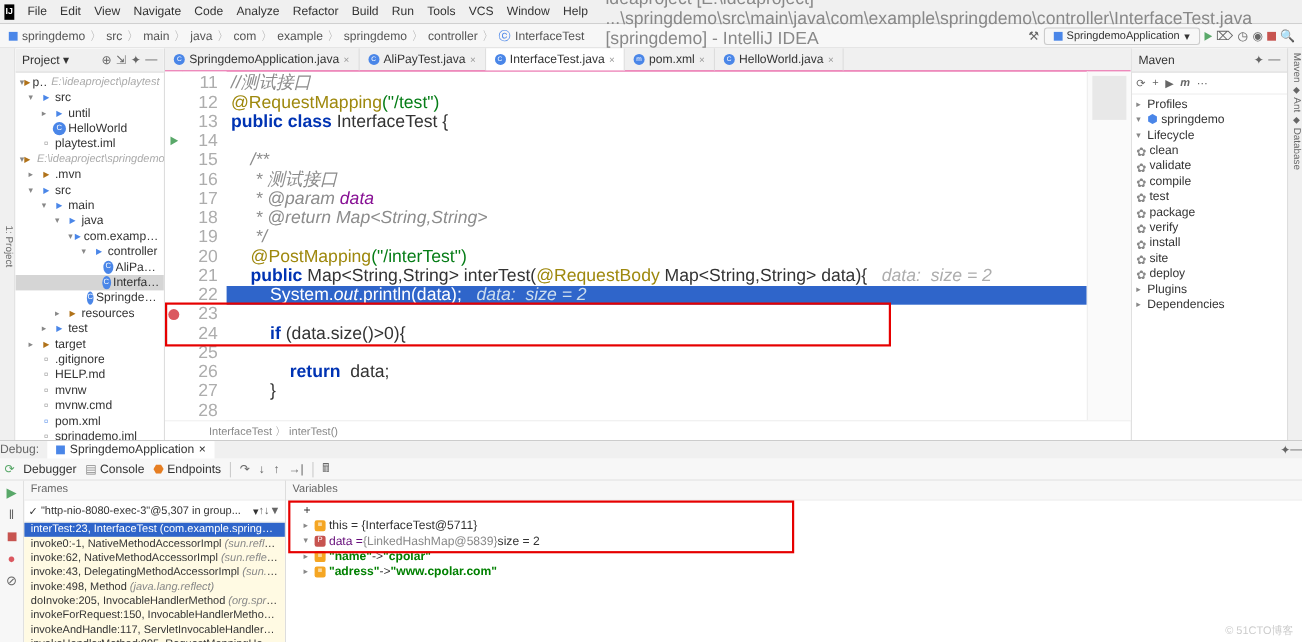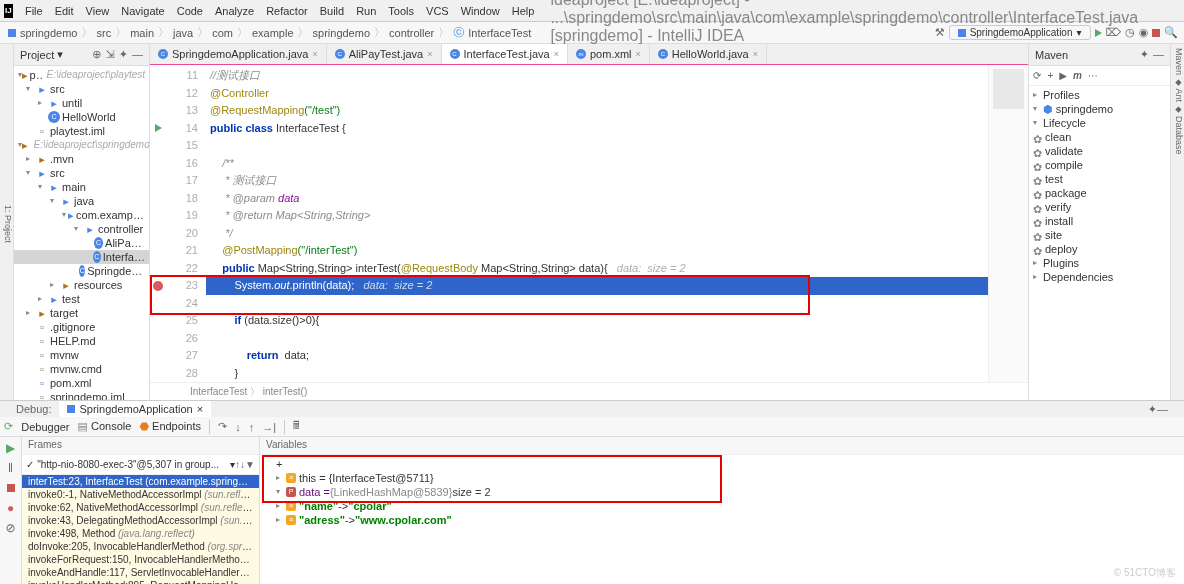--- a/index.html
+++ b/index.html
@@ -35,21 +35,21 @@
 .ic.file-g { color: #888; }
 .tree-row .label { overflow: hidden; text-overflow: ellipsis; }
 .tree-row .hint { color: #aaa; margin-left: 4px; font-size: 10px; }
 .pad1 { padding-left: 12px; } .pad2 { padding-left: 24px; } .pad3 { padding-left: 36px; } .pad4 { padding-left: 48px; } .pad5 { padding-left: 60px; } .pad6 { padding-left: 72px; }
 .editor-area { flex: 1; display: flex; flex-direction: column; }
 .tabs { height: 22px; background: #f0f0f0; display: flex; border-bottom: 1px solid #ec4899; }
 .tab { padding: 3px 8px; display: flex; align-items: center; gap: 4px; border-right: 1px solid #ddd; font-size: 11px; cursor: pointer; }
 .tab.active { background: #fff; }
 .tab .ic-c { width: 10px; height: 10px; background: #4a86e8; border-radius: 50%; display: inline-flex; align-items: center; justify-content: center; color: #fff; font-size: 6px; }
 .tab .close { color: #999; font-size: 9px; }
-.editor { flex: 1; display: flex; font-family: "JetBrains Mono", Consolas, monospace; font-size: 11px; position: relative; }
+.editor { flex: 1; display: flex; font-family: "JetBrains Mono", Consolas, monospace; font-size: 16px; position: relative; }
 .gutter { width: 40px; background: #fff; text-align: right; padding-right: 8px; color: #adadad; line-height: 17.5px; padding-top: 2px; }
 .gutter .gl { height: 17.5px; position: relative; }
 .gutter-icons { width: 16px; background: #fff; padding-top: 2px; }
 .gutter-icons div { height: 17.5px; display: flex; align-items: center; justify-content: center; }
 .code { flex: 1; line-height: 17.5px; padding-top: 2px; position: relative; }
 .code .line { height: 17.5px; white-space: pre; padding-left: 4px; }
 .code .hl23 { background: #2f65ca; color: #fff; }
 .redbox { position: absolute; left: -56px; top: 210px; width: 660px; height: 40px; border: 2px solid #e60000; pointer-events: none; }
 .kw { color: #0033b3; font-weight: bold; }
 .ann { color: #9e880d; }
@@ -62,21 +62,21 @@
 .maven-panel { width: 142px; background: #fff; border-left: 1px solid #ddd; }
 .maven-tools { height: 20px; display: flex; align-items: center; gap: 6px; padding: 0 4px; color: #666; font-size: 10px; border-bottom: 1px solid #eee; }
 .mtree { font-size: 11px; line-height: 14px; padding: 2px 0; }
 .mrow { display: flex; align-items: center; padding-left: 4px; cursor: pointer; }
 .mrow .arrow { width: 10px; color: #888; font-size: 8px; }
 .mrow .mic { width: 10px; height: 10px; margin-right: 2px; display: inline-block; }
 .mic.gear { color: #888; }
 .sidebar-right { width: 14px; background: #f0f0f0; border-left: 1px solid #ddd; writing-mode: vertical-rl; font-size: 9px; padding-top: 4px; color: #666; }
 .breadcrumb-ed { height: 18px; background: #fff; border-top: 1px solid #eee; padding: 2px 40px; font-size: 10px; color: #888; }
 .debug-panel { height: 184px; border-top: 1px solid #ccc; display: flex; flex-direction: column; }
-.debug-tabs { height: 20px; background: #f0f0f0; display: flex; align-items: center; padding: 0 16px; font-size: 11px; }
+.debug-tabs { height: 20px; background: #f0f0f0; display: flex; align-items: center; padding: 0 0; font-size: 11px; }
 .debug-tabs .dlabel { color: #666; margin-right: 8px; }
 .debug-tabs .dtab { padding: 2px 8px; display: flex; align-items: center; gap: 4px; }
 .debug-tabs .dtab.active { background: #fff; }
 .debug-toolbar { height: 22px; background: #f7f7f7; display: flex; align-items: center; padding: 0 4px; gap: 8px; border-bottom: 1px solid #ddd; font-size: 11px; }
 .debug-toolbar .sep { width: 1px; height: 14px; background: #ccc; }
 .debug-body { flex: 1; display: flex; }
 .debug-left-tb { width: 22px; background: #f7f7f7; border-right: 1px solid #ddd; display: flex; flex-direction: column; align-items: center; gap: 6px; padding-top: 4px; }
 .debug-left-tb div { color: #666; font-size: 12px; cursor: pointer; }
 .frames { width: 238px; border-right: 1px solid #ddd; display: flex; flex-direction: column; }
 .frames-hdr { height: 18px; background: #f7f7f7; padding: 2px 6px; font-size: 10px; color: #666; border-bottom: 1px solid #eee; }
@@ -365,21 +365,20 @@
           <div class="gl">22</div>
           <div class="gl">23</div>
           <div class="gl">24</div>
           <div class="gl">25</div>
           <div class="gl">26</div>
           <div class="gl">27</div>
           <div class="gl">28</div>
         </div>
       <div class="code">
         <div class="line"><span class="cm">//测试接口</span></div>
-        <div class="line"><span class="ann">@Controller</span></div>
         <div class="line"><span class="ann">@RequestMapping</span><span class="str">("/test")</span></div>
         <div class="line"><span class="kw">public class </span><span>InterfaceTest {</span></div>
         <div class="line"></div>
         <div class="line"><span class="cm">    /**</span></div>
         <div class="line"><span class="cm">     * 测试接口</span></div>
         <div class="line"><span class="cm">     * @param </span><span class="cm fld">data</span></div>
         <div class="line"><span class="cm">     * @return </span><span class="cm">Map&lt;String,String&gt;</span></div>
         <div class="line"><span class="cm">     */</span></div>
         <div class="line"><span class="ann">    @PostMapping</span><span class="str">("/interTest")</span></div>
         <div class="line"><span class="kw">    public </span><span>Map&lt;String,String&gt; interTest(</span><span class="ann">@RequestBody </span><span>Map&lt;String,String&gt; data){</span><span class="hint">   data:  size = 2</span></div>

